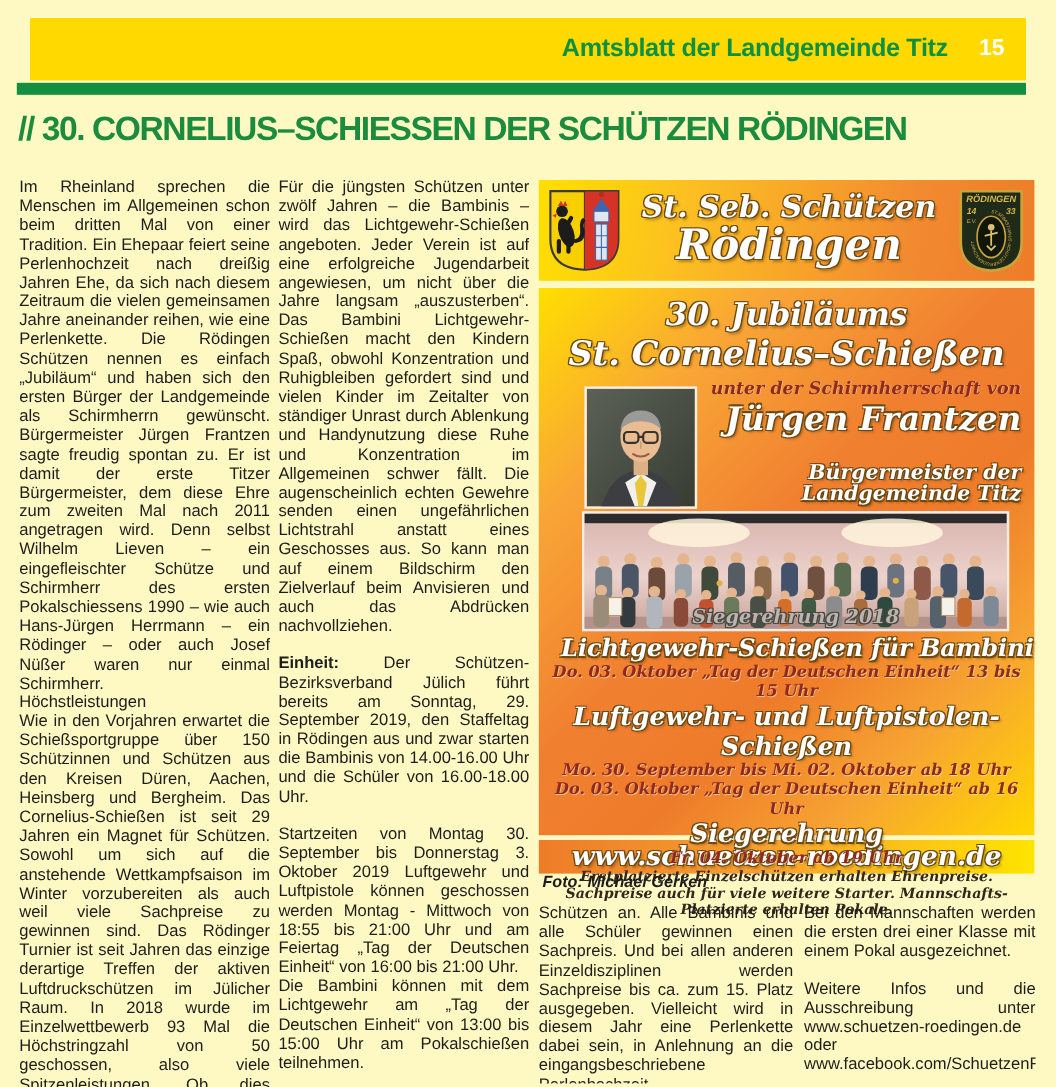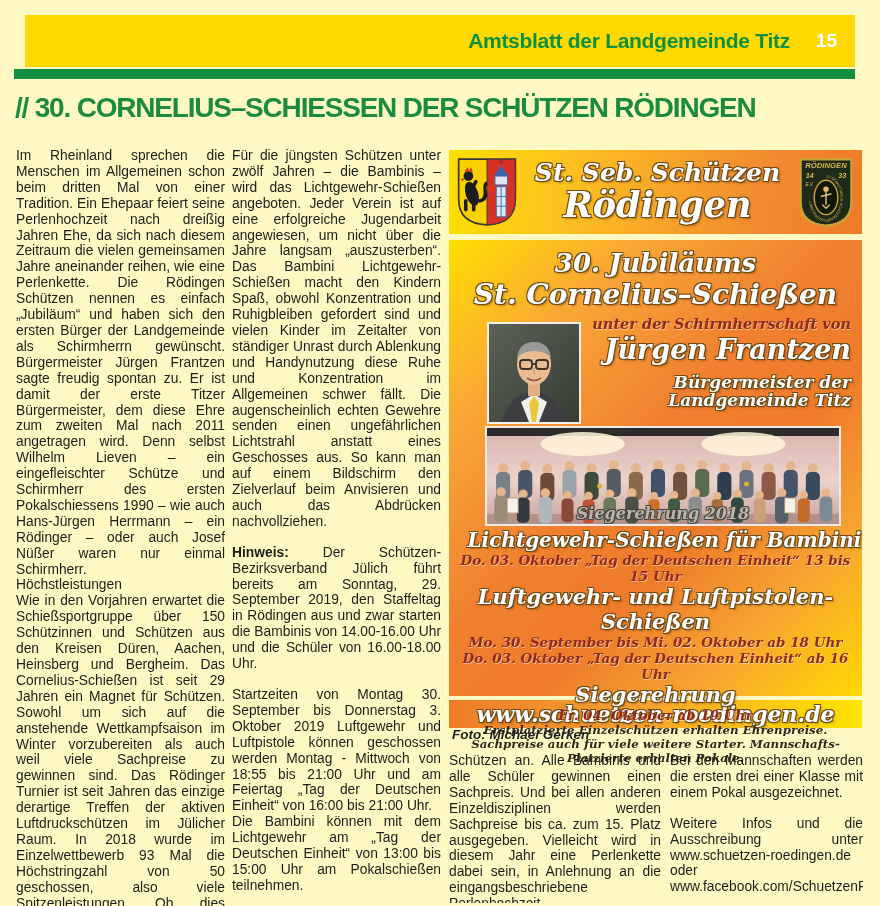--- a/index.html
+++ b/index.html
@@ -37,21 +37,21 @@
     text-shadow:-1px -1px 0 #6b4a14,1px -1px 0 #6b4a14,-1px 1px 0 #6b4a14,1px 1px 0 #6b4a14,2px 2px 2px rgba(60,30,0,.35);}
   .maroon{color:#8e2a1e;font-weight:bold;
     text-shadow:0.6px 0.6px 0 rgba(255,245,220,.55);}
   .mainband{margin-top:6px;height:456px;position:relative;
     background:linear-gradient(135deg,#ffdf00 0%,#f9a636 22%,#f08030 45%,#ee7b2a 62%,#f7a432 80%,#ffd800 100%);}
   .pt1{position:absolute;top:8px;left:0;width:100%;text-align:center;font-size:26px;font-weight:bold;}
   .pt2{position:absolute;top:38px;left:0;width:100%;text-align:center;font-size:28px;font-weight:bold;}
   .portrait{position:absolute;left:38px;top:82px;width:90px;height:98px;border:2px solid #f3f0ea;}
   .patron{position:absolute;left:136px;top:76px;width:266px;text-align:right;line-height:1.1;}
   .patron-intro{font-size:14.5px;}
-  .patron-name{font-size:27px;font-weight:bold;margin:3px 0 8px;}
+  .patron-name{font-size:27px;font-weight:bold;margin:3px 0 20px;}
   .patron-role{font-size:17px;font-weight:bold;}
   .groupphoto{position:absolute;left:36px;top:186px;width:356px;height:100px;border:2px solid #efece6;
               box-sizing:border-box;background:#e7ccc7;}
   .gp-caption{position:absolute;left:0;bottom:1px;width:100%;text-align:center;font-size:16px;font-weight:bold;
               color:#b9b4ae;text-shadow:-1px -1px 0 #4a4640,1px -1px 0 #4a4640,-1px 1px 0 #4a4640,1px 1px 0 #4a4640;}
   .sched{position:absolute;top:288px;left:0;width:100%;text-align:center;}
   .ev-title{font-size:20px;font-weight:bold;line-height:24px;margin-left:18px;}
   .ev-title2{font-size:21px;font-weight:bold;line-height:25px;}
   .ev-time{font-size:13.5px;line-height:16px;}
   .prize{font-size:11.8px;line-height:14px;color:#33261d;font-weight:bold;}
@@ -73,21 +73,21 @@
 
   <div class="col1 body-text">
     <p>Im Rheinland sprechen die Menschen im Allgemeinen schon beim dritten Mal von einer Tradition. Ein Ehepaar feiert seine Perlenhochzeit nach dreißig Jahren Ehe, da sich nach diesem Zeitraum die vielen gemeinsamen Jahre aneinander reihen, wie eine Perlenkette. Die Rödingen Schützen nennen es einfach „Jubiläum“ und haben sich den ersten Bürger der Landgemeinde als Schirmherrn gewünscht. Bürgermeister Jürgen Frantzen sagte freudig spontan zu. Er ist damit der erste Titzer Bürgermeister, dem diese Ehre zum zweiten Mal nach 2011 angetragen wird. Denn selbst Wilhelm Lieven – ein eingefleischter Schütze und Schirmherr des ersten Pokalschiessens 1990 – wie auch Hans-Jürgen Herrmann – ein Rödinger – oder auch Josef Nüßer waren nur einmal Schirmherr.</p>
     <p class="subhead">Höchstleistungen</p>
     <p>Wie in den Vorjahren erwartet die Schießsportgruppe über 150 Schützinnen und Schützen aus den Kreisen Düren, Aachen, Heinsberg und Bergheim. Das Cornelius-Schießen ist seit 29 Jahren ein Magnet für Schützen. Sowohl um sich auf die anstehende Wettkampfsaison im Winter vorzubereiten als auch weil viele Sachpreise zu gewinnen sind. Das Rödinger Turnier ist seit Jahren das einzige derartige Treffen der aktiven Luftdruckschützen im Jülicher Raum. In 2018 wurde im Einzelwettbewerb 93 Mal die Höchstringzahl von 50 geschossen, also viele Spitzenleistungen. Ob dies nochmals übertroffen wird, bleibt aber abzuwarten.</p>
 
   </div>
 
   <div class="col2 body-text">
     <p>Für die jüngsten Schützen unter zwölf Jahren – die Bambinis – wird das Lichtgewehr-Schießen angeboten. Jeder Verein ist auf eine erfolgreiche Jugendarbeit angewiesen, um nicht über die Jahre langsam „auszusterben“. Das Bambini Lichtgewehr-Schießen macht den Kindern Spaß, obwohl Konzentration und Ruhigbleiben gefordert sind und vielen Kinder im Zeitalter von ständiger Unrast durch Ablenkung und Handynutzung diese Ruhe und Konzentration im Allgemeinen schwer fällt. Die augenscheinlich echten Gewehre senden einen ungefährlichen Lichtstrahl anstatt eines Geschosses aus. So kann man auf einem Bildschirm den Zielverlauf beim Anvisieren und auch das Abdrücken nachvollziehen.</p>
-    <p class="gap"><b>Hinweis:</b> <span>Der Schützen-Bezirksverband Jülich führt bereits am Sonntag, 29. September 2019, den Staffeltag in Rödingen aus und zwar starten die Bambinis von 14.00-16.00 Uhr und die Schüler von 16.00-18.00 Uhr.</span></p>
+    <p class="gap"><b>Einheit:</b> <span>Der Schützen-Bezirksverband Jülich führt bereits am Sonntag, 29. September 2019, den Staffeltag in Rödingen aus und zwar starten die Bambinis von 14.00-16.00 Uhr und die Schüler von 16.00-18.00 Uhr.</span></p>
     <p class="gap">Startzeiten von Montag 30. September bis Donnerstag 3. Oktober 2019 Luftgewehr und Luftpistole können geschossen werden Montag - Mittwoch von 18:55 bis 21:00 Uhr und am Feiertag „Tag der Deutschen Einheit“ von 16:00 bis 21:00 Uhr.</p>
     <p>Die Bambini können mit dem Lichtgewehr am „Tag der Deutschen Einheit“ von 13:00 bis 15:00 Uhr am Pokalschießen teilnehmen.</p>
 
   </div>
 
   <div class="poster">
 
     <div class="band1">
       <svg class="crest" viewBox="0 0 70 80" width="62" height="72">
         <path d="M3,3 H67 V48 Q67,76 35,77 Q3,76 3,48 Z" fill="#f8d000" stroke="#3a3a3a" stroke-width="2"></path>

